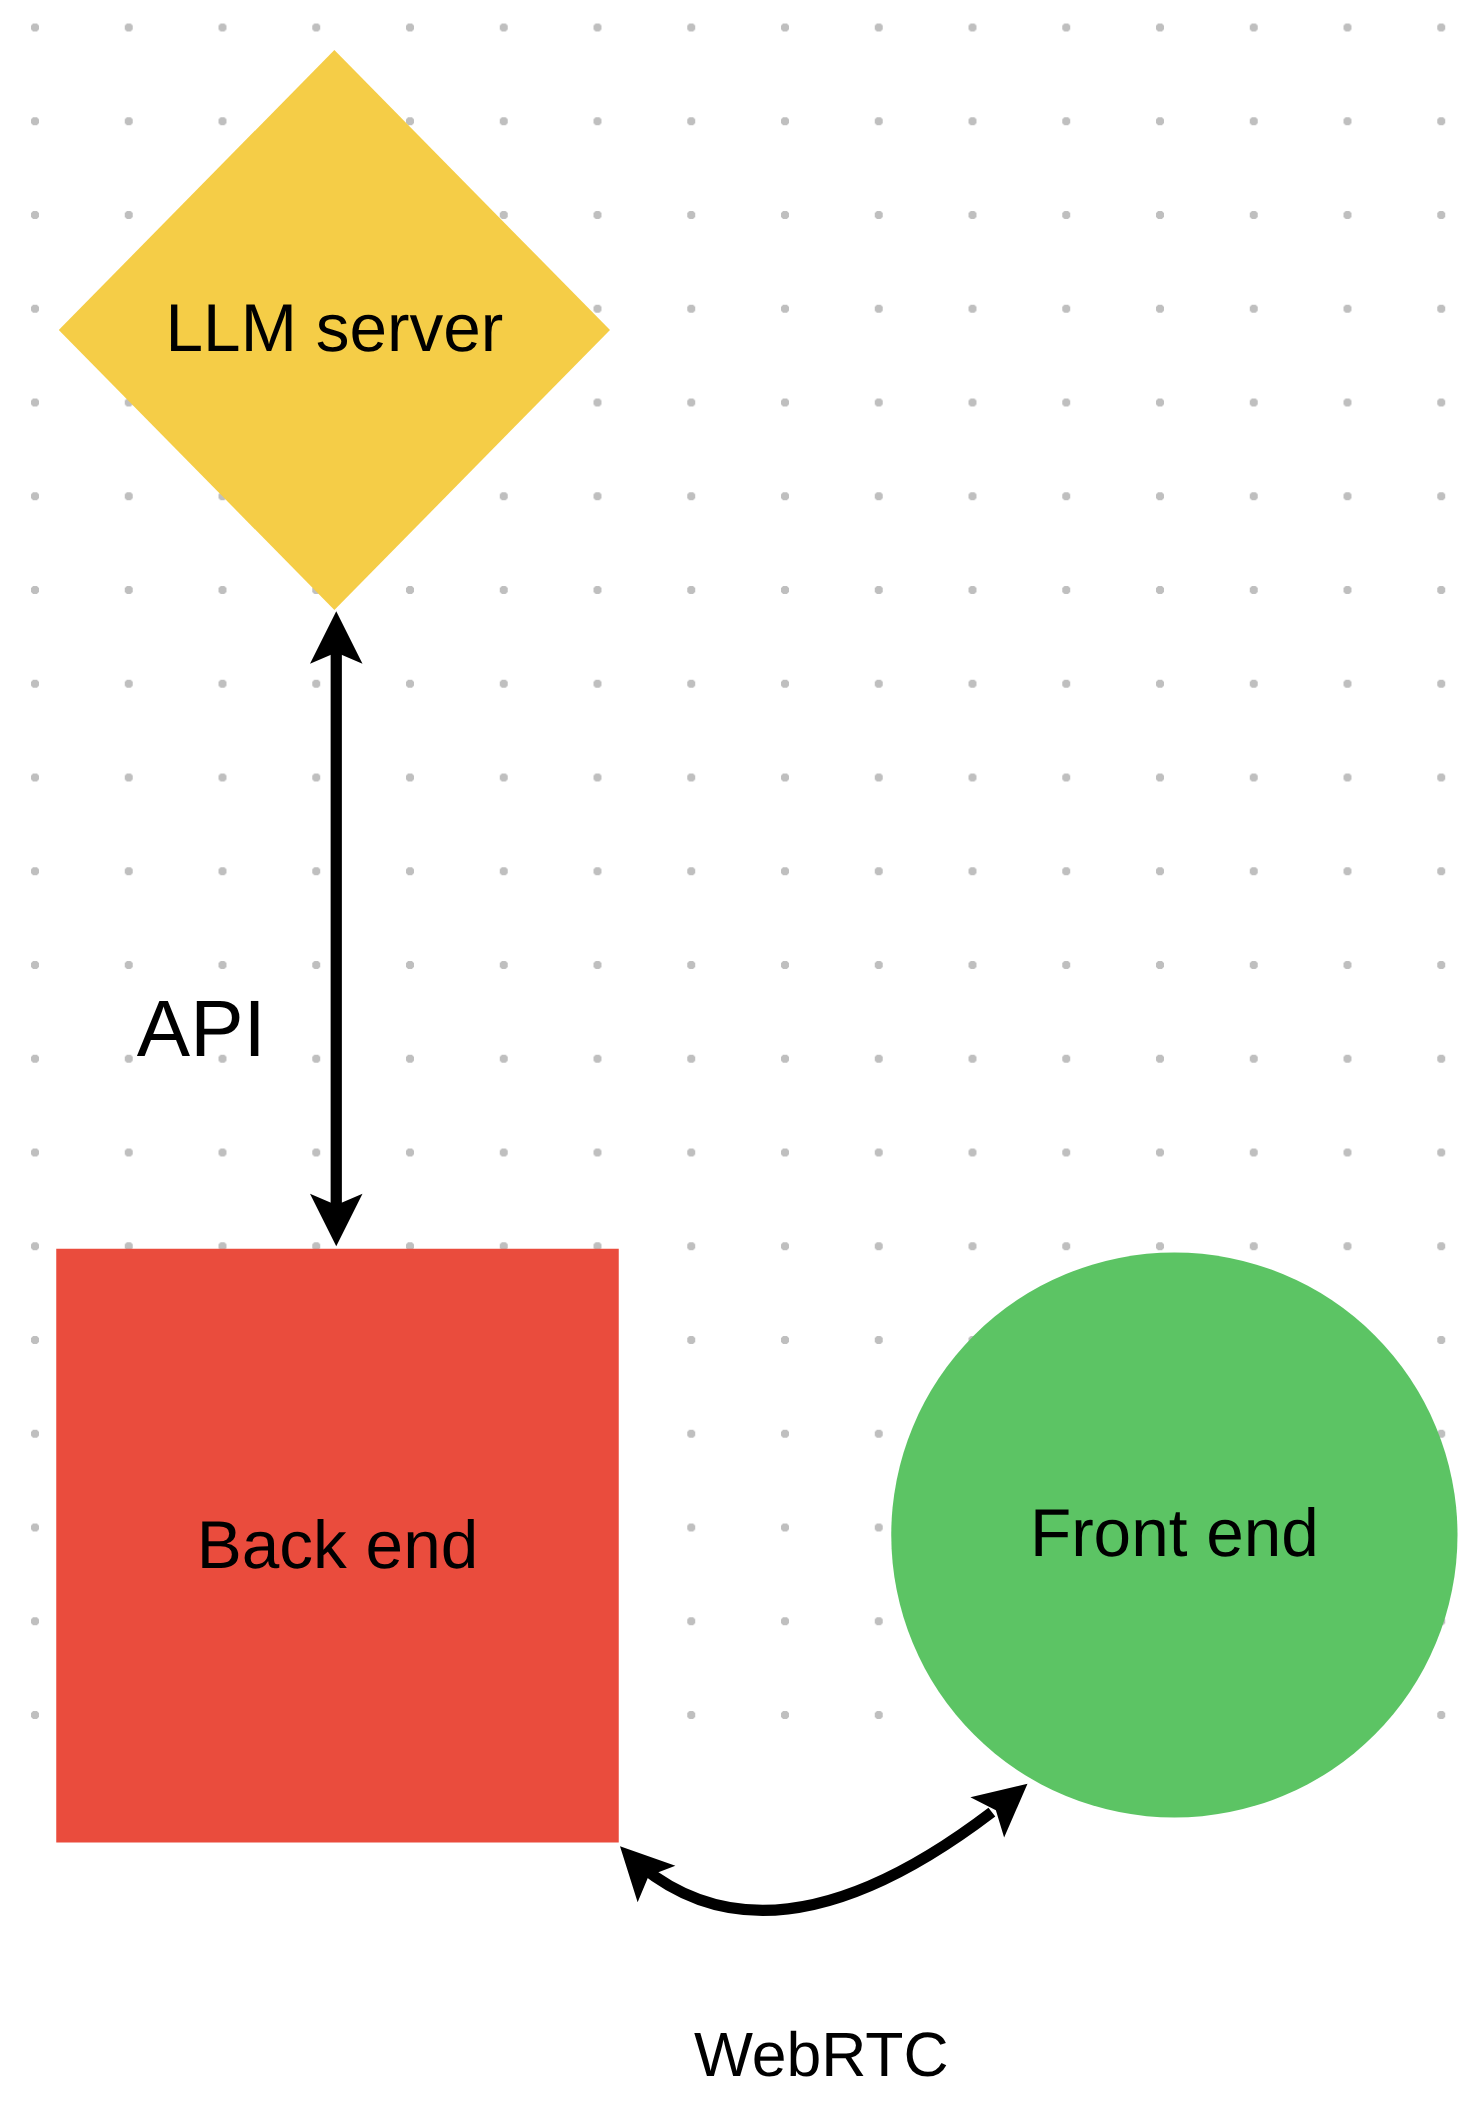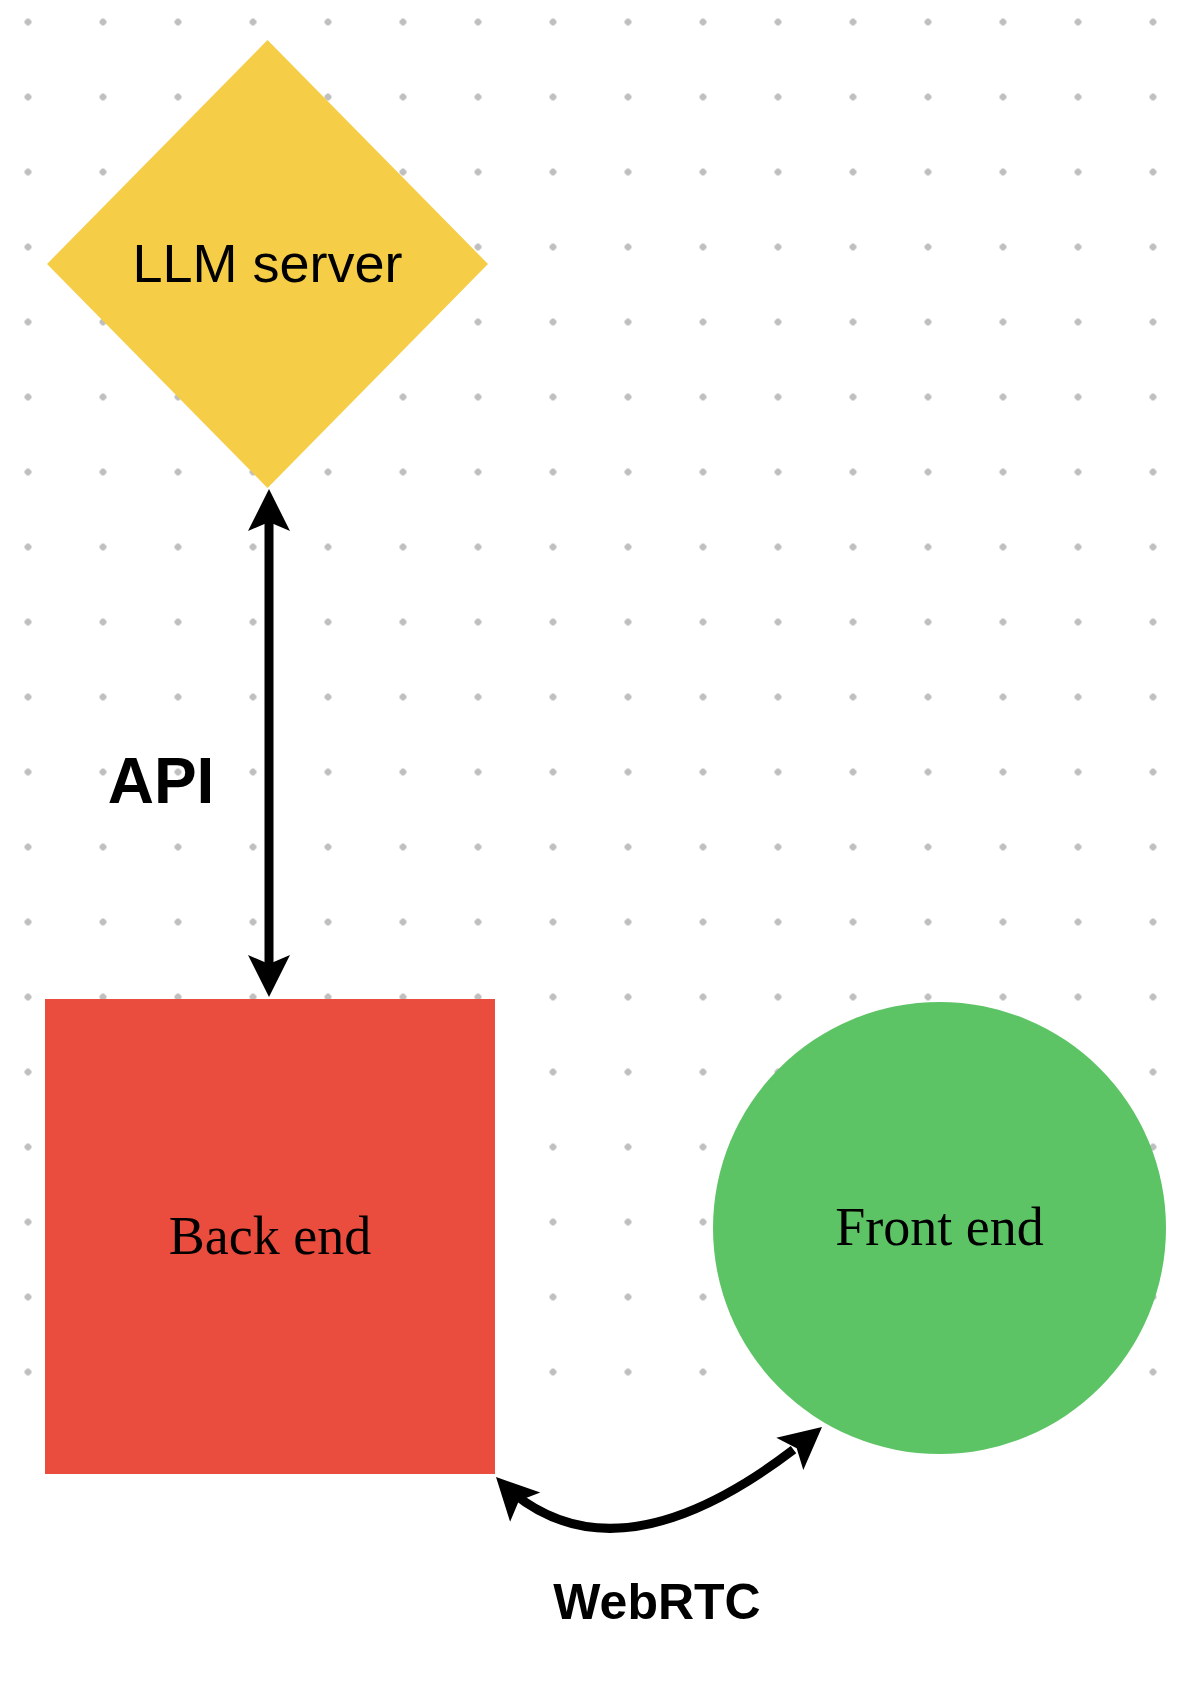--- a/index.html
+++ b/index.html
@@ -48,39 +48,39 @@
     top: 999px;
     width: 450px;
     height: 475px;
   }
   .circle {
     left: 713px;
     top: 1002px;
     width: 453px;
     height: 452px;
     border-radius: 50%;
-    font-family: Liberation Serif, serif;
   }
   .connector-layer {
     position: absolute;
     left: 0;
     top: 0;
     width: 1179px;
     height: 1697px;
     pointer-events: none;
   }
   .connector-layer g {
     pointer-events: auto;
   }
   .connector-label {
     position: absolute;
     transform: translate(-50%, -50%);
-    font-weight: 700;
+    font-weight: 400;
     color: #000000;
     white-space: nowrap;
+    margin-top: 42px;
   }
   .api-label {
     left: 161px;
     top: 781px;
     font-size: 64px;
   }
   .webrtc-label {
     left: 657px;
     top: 1602px;
     font-size: 50px;
@@ -103,21 +103,21 @@
       <path d="M513,1493 Q621,1581 793.5,1449.7" fill="none" stroke-width="9" stroke="#000000"></path>
       <path d="M496,1477 L540.3,1492.6 L518.9,1500.7 L510.1,1521.8 Z" fill="#000000"></path>
       <path d="M822,1427 L803.3,1470 L796.7,1448.2 L776.3,1437.8 Z" fill="#000000"></path>
     </g>
   </svg>
 
   <div class="node diamond" style="background-color: rgb(245, 205, 71);">
     <span class="node-label">LLM server</span>
   </div>
 
-  <div class="node square" style="background-color: rgb(234, 76, 61); font-family: Liberation Serif, serif;">
+  <div class="node square" style="background-color: rgb(234, 76, 61);">
     <span class="node-label">Back end</span>
   </div>
 
   <div class="node circle" style="background-color: rgb(92, 196, 100);">
     <span class="node-label">Front end</span>
   </div>
 
   <div class="connector-label api-label">API</div>
 
   <div class="connector-label webrtc-label">WebRTC</div>

